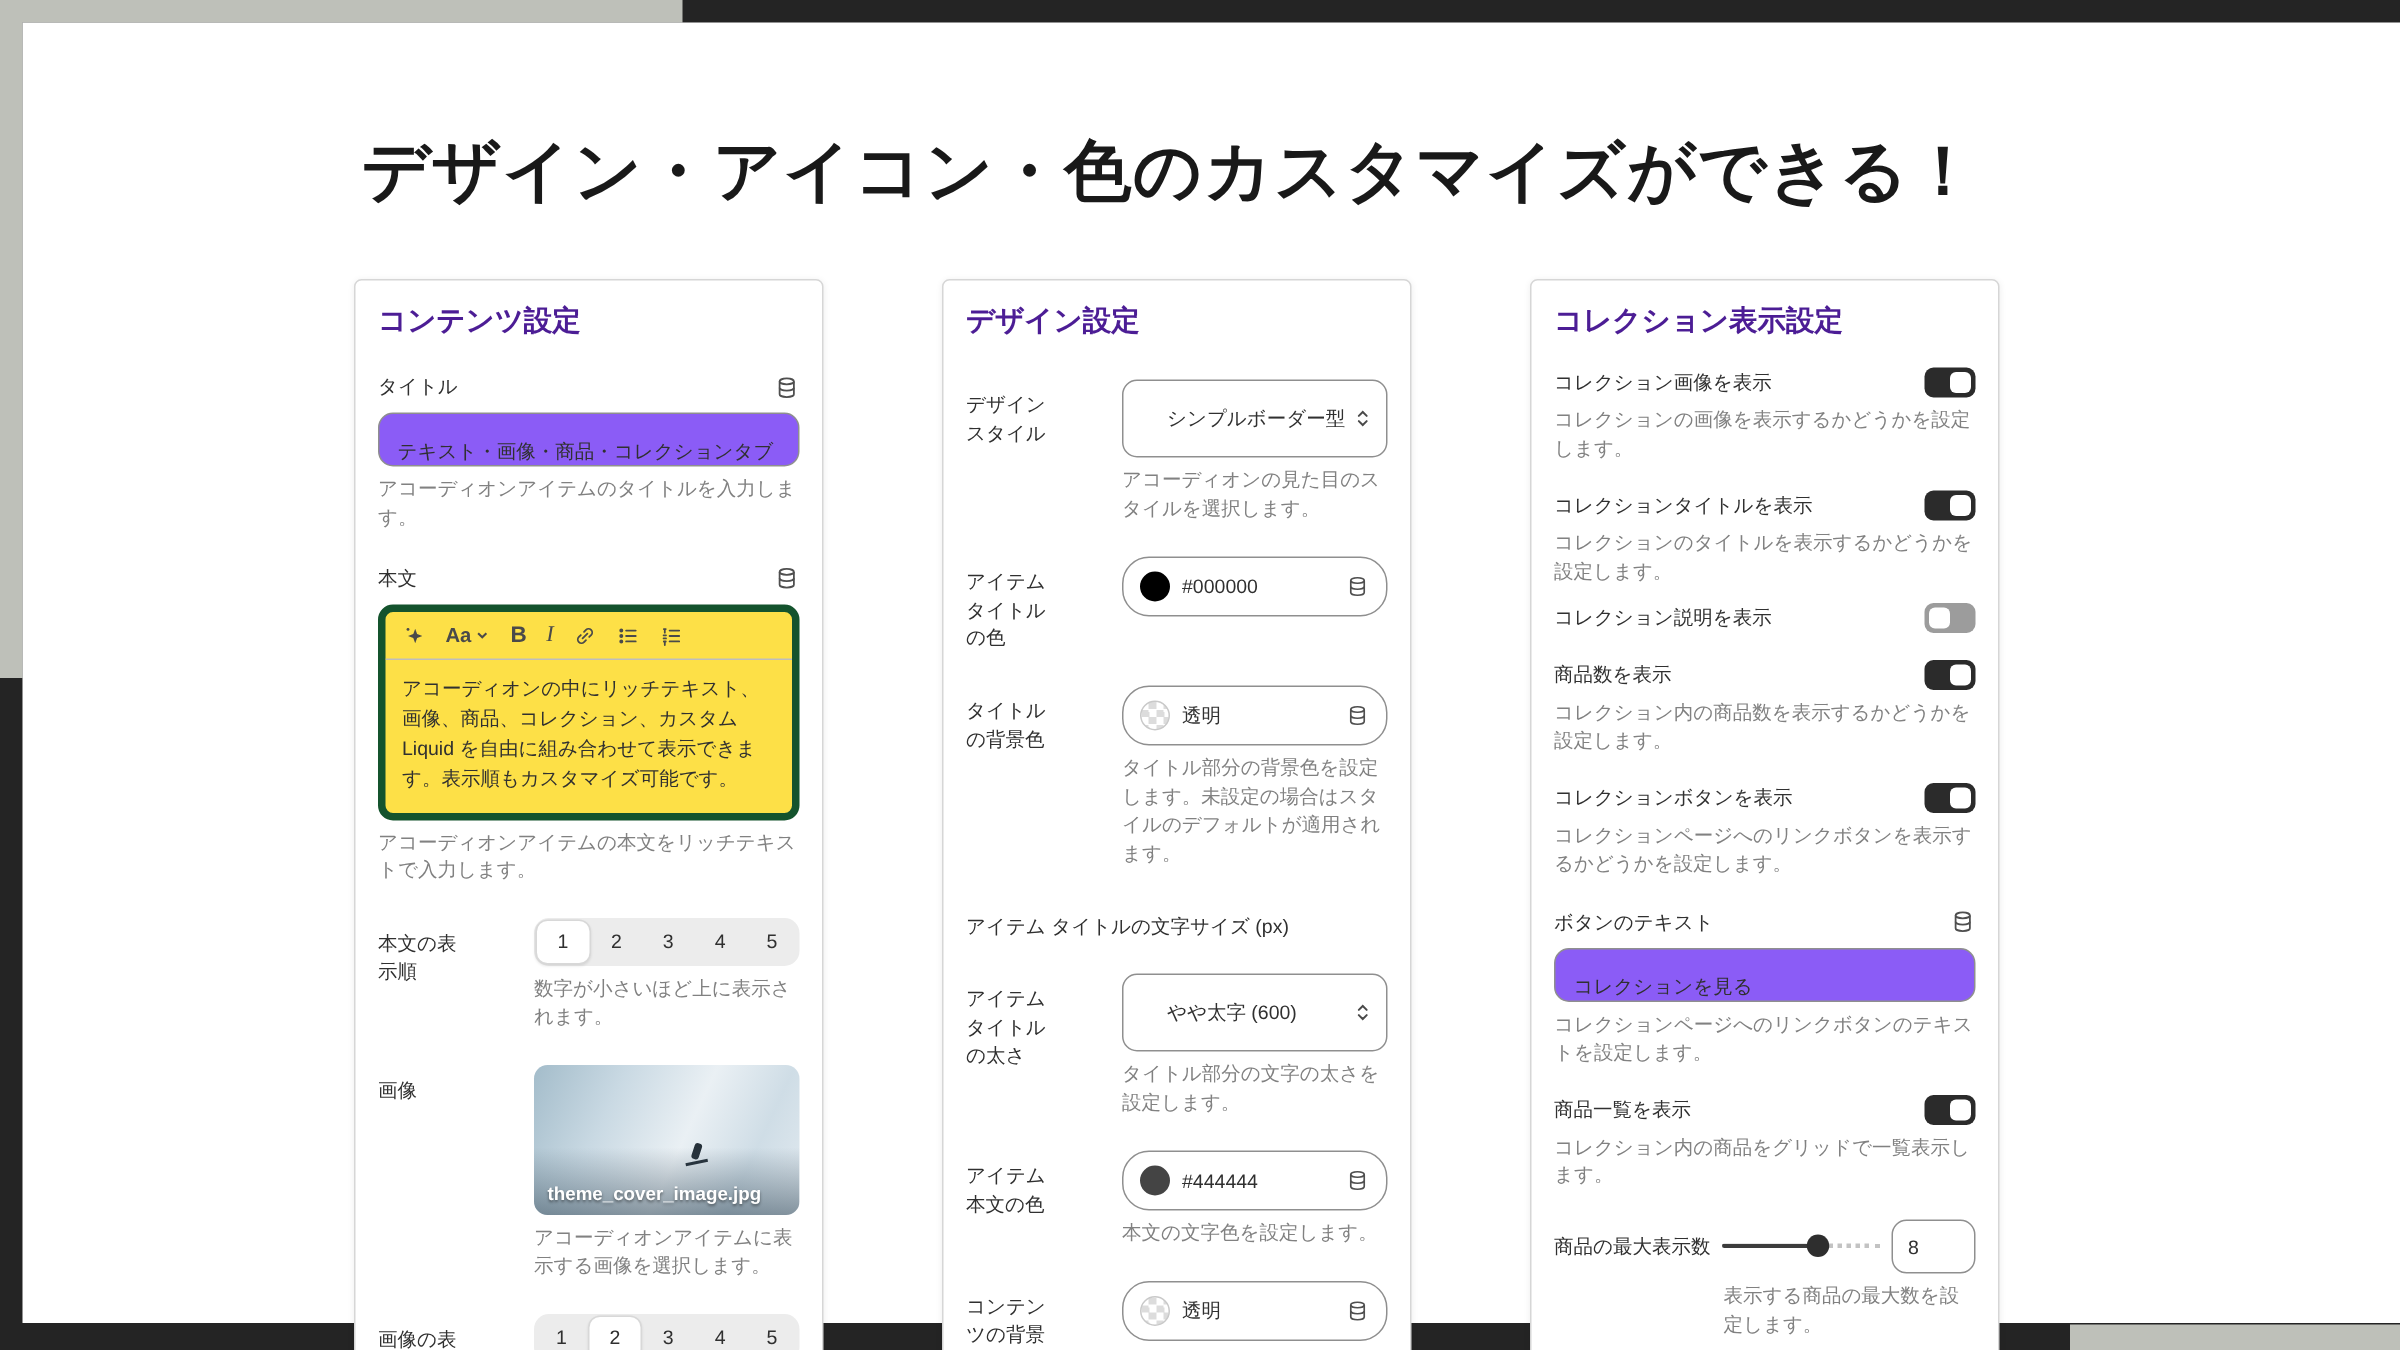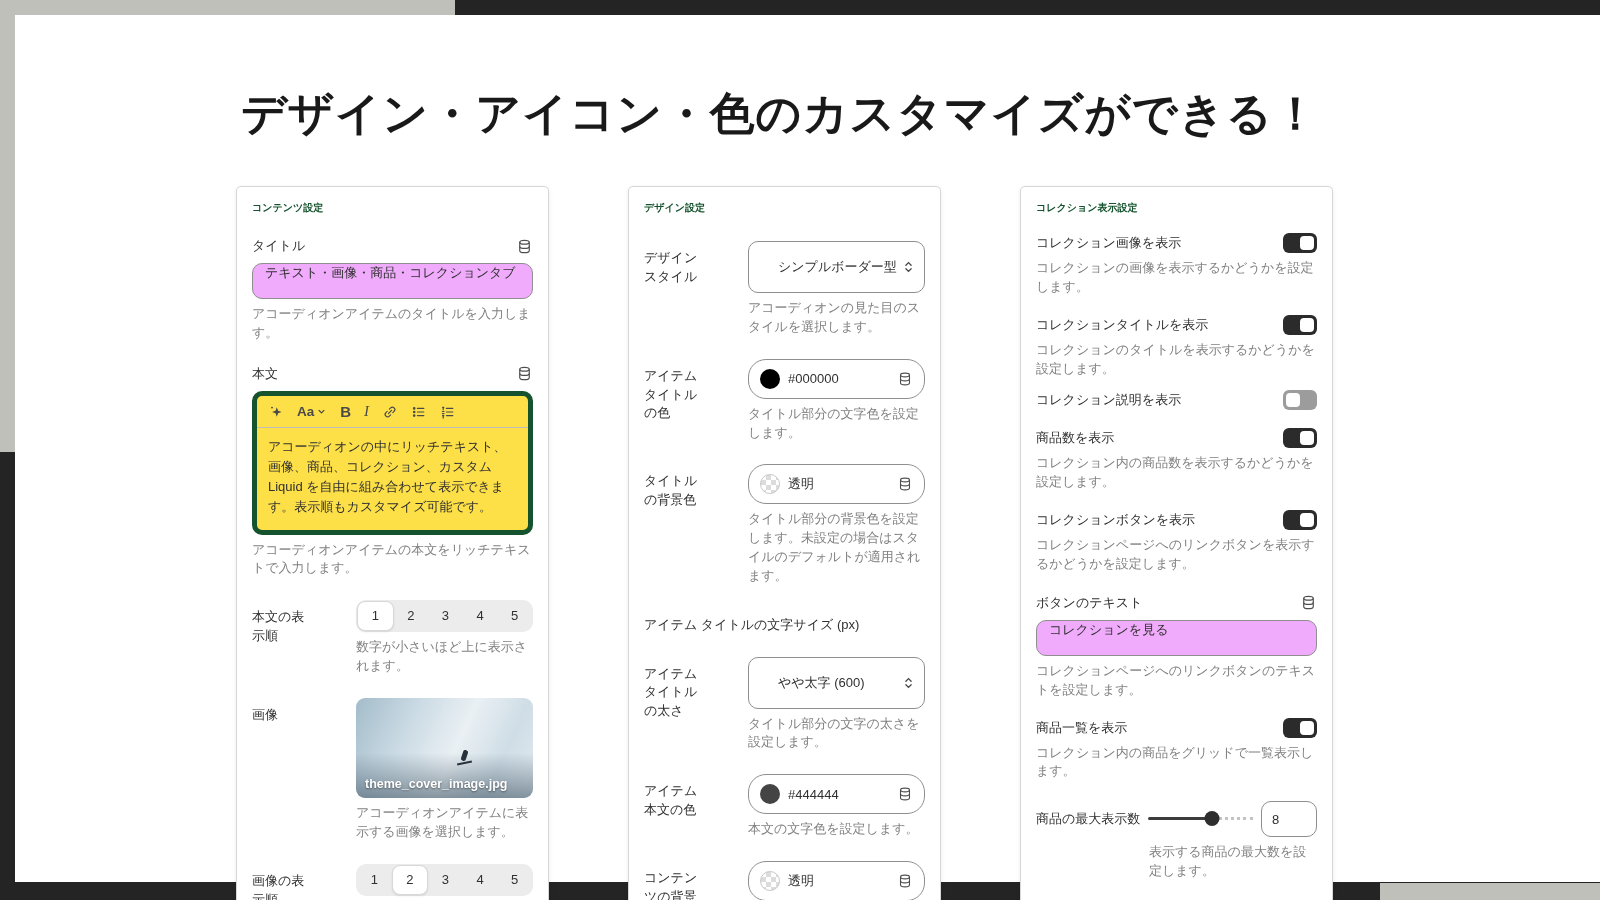--- a/index.html
+++ b/index.html
@@ -14,28 +14,28 @@
   .chrome-gray-br { position:absolute; right:0; bottom:0; width:220px; height:17px; background:#bec0b9; }
 
   .page-title { position:absolute; left:15px; top:84px; width:1530px; text-align:center;
     font-size:45px; font-weight:700; letter-spacing:1px; color:#191919; }
 
   
   .card { position:absolute; top:186px; width:313px; height:790px; background:#fff;
     border:1px solid #d6d6d6; border-radius:5px; box-shadow:0 1px 5px rgba(0,0,0,.07);
     padding:14px 15px; font-size:13px; color:#303030; overflow:hidden; }
   .card1 { left:236px; } .card2 { left:628px; } .card3 { left:1020px; }
-  .card-header { font-weight:700; font-size:10px; color:#14532d; }
+  .card-header { font-weight:700; font-size:19px; color:#4c1d95; }
 
   .help { color:#818181; line-height:1.45; margin-top:6px; }
   .lblrow { display:flex; justify-content:space-between; align-items:center; margin-top:22px; }
   .label { color:#303030; line-height:1.4; }
 
   .input { margin-top:8px; height:36px; border:1px solid #8f8f8f; border-radius:10px;
-    display:flex; align-items:flex-start; padding:0 12px; background:#f0abfc; }
+    display:flex; align-items:flex-end; padding:0 12px; background:#8b5cf6; }
 
   
   .row { display:flex; margin-top:22px;gap:40px; }
   .row .lbl { flex:1; padding-top:8px; padding-right:8px; line-height:1.45; }
   .row .ctl { width:177px; }
 
   
   .editor { margin-top:8px; border:5px solid #14532d; border-radius:10px; overflow:hidden; background:#fde047; }
   .toolbar { display:flex; align-items:center; gap:13px; padding:7px 11px; border-bottom:1px solid #bdbdbd; color:#4a4a4a; }
   .tb-btn { display:flex; align-items:center; gap:2px; color:#4a4a4a; }
@@ -247,21 +247,20 @@
         <span class="swatch" style="background:#000000;"></span>
         <span class="grow">#000000</span>
         <span class="icon db-icon">
           <svg width="16" height="16" viewBox="0 0 20 20" fill="none" stroke="currentColor" stroke-width="1.4">
             <ellipse cx="10" cy="5" rx="5.6" ry="2.3"></ellipse>
             <path d="M4.4 5v10c0 1.27 2.5 2.3 5.6 2.3s5.6-1.03 5.6-2.3V5"></path>
             <path d="M4.4 10c0 1.27 2.5 2.3 5.6 2.3s5.6-1.03 5.6-2.3"></path>
           </svg>
         </span>
       </div>
-      <div class="help">タイトル部分の文字色を設定します。</div>
     </div>
   </div>
 
   <div class="row">
     <div class="lbl label">タイトルの背景色</div>
     <div class="ctl">
       <div class="pill">
         <span class="swatch checker"></span>
         <span class="grow">透明</span>
         <span class="icon db-icon">

